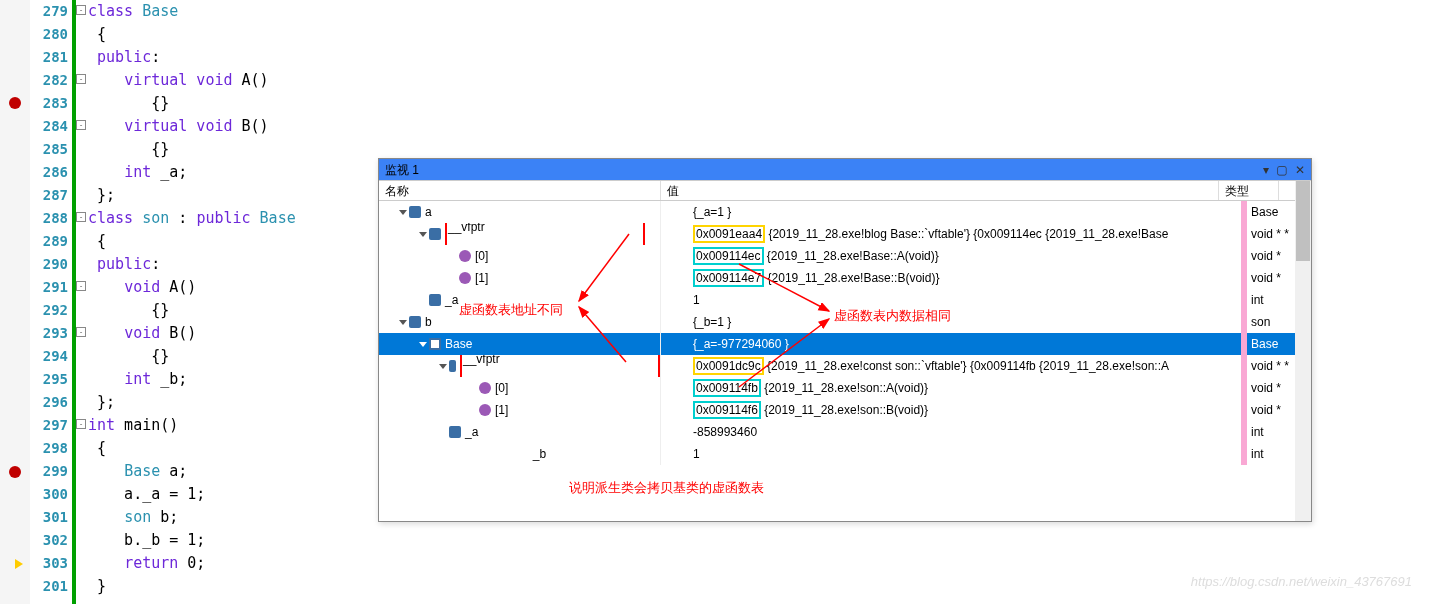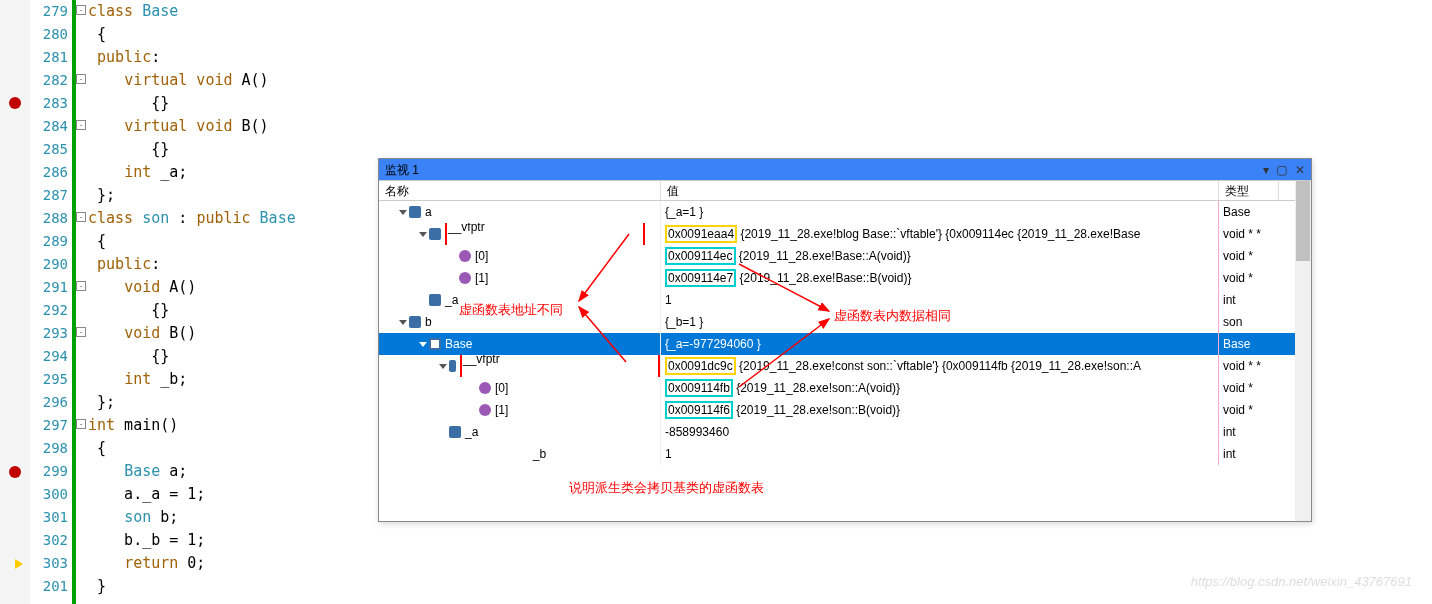--- a/index.html
+++ b/index.html
@@ -2,46 +2,46 @@
 <html><head>
   <meta charset="utf-8">
   <style>
     * { margin: 0; padding: 0; box-sizing: border-box; }
     body { font-family: "Segoe UI", Consolas, sans-serif; font-size: 13px; background: #fff; width: 1432px; height: 604px; position: relative; overflow: hidden; }
     
     .gutter { position: absolute; left: 0; top: 0; width: 30px; height: 604px; background: #f5f5f5; }
     .breakpoint { position: absolute; width: 12px; height: 12px; background: #c00000; border-radius: 50%; left: 9px; }
     .arrow-marker { position: absolute; left: 15px; width: 0; height: 0; border-top: 5px solid transparent; border-bottom: 5px solid transparent; border-left: 8px solid #ffcc00; }
     
-    .linenumbers { position: absolute; left: 30px; top: 0; width: 42px; height: 604px; background: #fff; color: #2b91af; font-family: Consolas, monospace; font-size: 14px; text-align: right; padding-right: 4px; }
+    .linenumbers { position: absolute; left: 30px; top: 0; width: 42px; height: 604px; background: #fff; color: #2b91af; font-family: Consolas, monospace; font-size: 14px; text-align: right; padding-right: 4px; font-weight: bold; }
     .lineno { height: 23px; line-height: 23px; }
     
     .foldbar { position: absolute; left: 72px; top: 0; width: 14px; height: 604px; background: #fff; border-left: 4px solid #00a000; }
     .foldmark { position: absolute; left: 0; width: 10px; height: 10px; border: 1px solid #888; background: #fff; font-size: 8px; line-height: 8px; text-align: center; color: #555; }
     
     .code { position: absolute; left: 88px; top: 0; font-family: Consolas, monospace; font-size: 15px; white-space: pre; color: #000; }
     .code-line { height: 23px; line-height: 23px; }
-    .kw { color: #a16207; }
+    .kw { color: #6d28d9; }
     .type { color: #2b91af; }
     
     .watchwin { position: absolute; left: 378px; top: 158px; width: 934px; height: 364px; border: 1px solid #888; background: #fff; box-shadow: 1px 2px 6px rgba(0,0,0,0.15); }
     .watch-title { background: #3b82f6; height: 22px; line-height: 22px; padding: 0 6px; font-size: 12px; display: flex; justify-content: space-between; border-bottom: 1px solid #ccc; }
     .watch-title-buttons span { margin-left: 4px; color: #333; cursor: pointer; }
     
     .watch-header { display: flex; height: 20px; border-bottom: 1px solid #ccc; background: #fff; font-size: 12px; }
     .watch-header div { border-right: 1px solid #ddd; padding: 2px 6px; }
     .col-name { width: 282px; }
     .col-value { width: 558px; }
     .col-type { width: 60px; }
     
     .watch-body { position: relative; }
     .wrow { display: flex; height: 22px; line-height: 22px; font-size: 12px; }
     .wrow.selected { background: #0078d7; color: #fff; }
     .wname { width: 282px; border-right: 1px solid #eee; display: flex; align-items: center; overflow: hidden; white-space: nowrap; position: relative; }
-    .wvalue { width: 558px; border-right: 1px solid #f9a8d4; padding-left: 4px; overflow: hidden; white-space: nowrap; }
+    .wvalue { width: 558px; border-right: 6px solid #f9a8d4; padding-left: 4px; overflow: hidden; white-space: nowrap; margin-left: 28px; }
     .wtype { width: 60px; padding-left: 4px; overflow: hidden; white-space: nowrap; }
     .tri { display: inline-block; width: 0; height: 0; margin-right: 2px; }
     .tri-open { border-left: 4px solid transparent; border-right: 4px solid transparent; border-top: 5px solid #555; }
     .selected .tri-open { border-top-color: #fff; }
     .icon-var { display: inline-block; width: 12px; height: 12px; background: #3a6ea5; border-radius: 2px; margin-right: 4px; }
     .icon-class { display: inline-block; width: 12px; height: 12px; background: #9b59b6; border-radius: 50%; margin-right: 4px; }
     .icon-struct { display: inline-block; width: 12px; height: 12px; border: 2px solid #3a6ea5; background: #fff; margin-right: 4px; }
     
     .hl-red { border: 2px solid #ff0000; padding: 0 1px; display: inline-block; height: 32px; line-height: 14px; }
     .hl-yellow { border: 2px solid #ffd400; padding: 0 1px; display: inline-block; height: 18px; line-height: 14px; background: #fff; }

